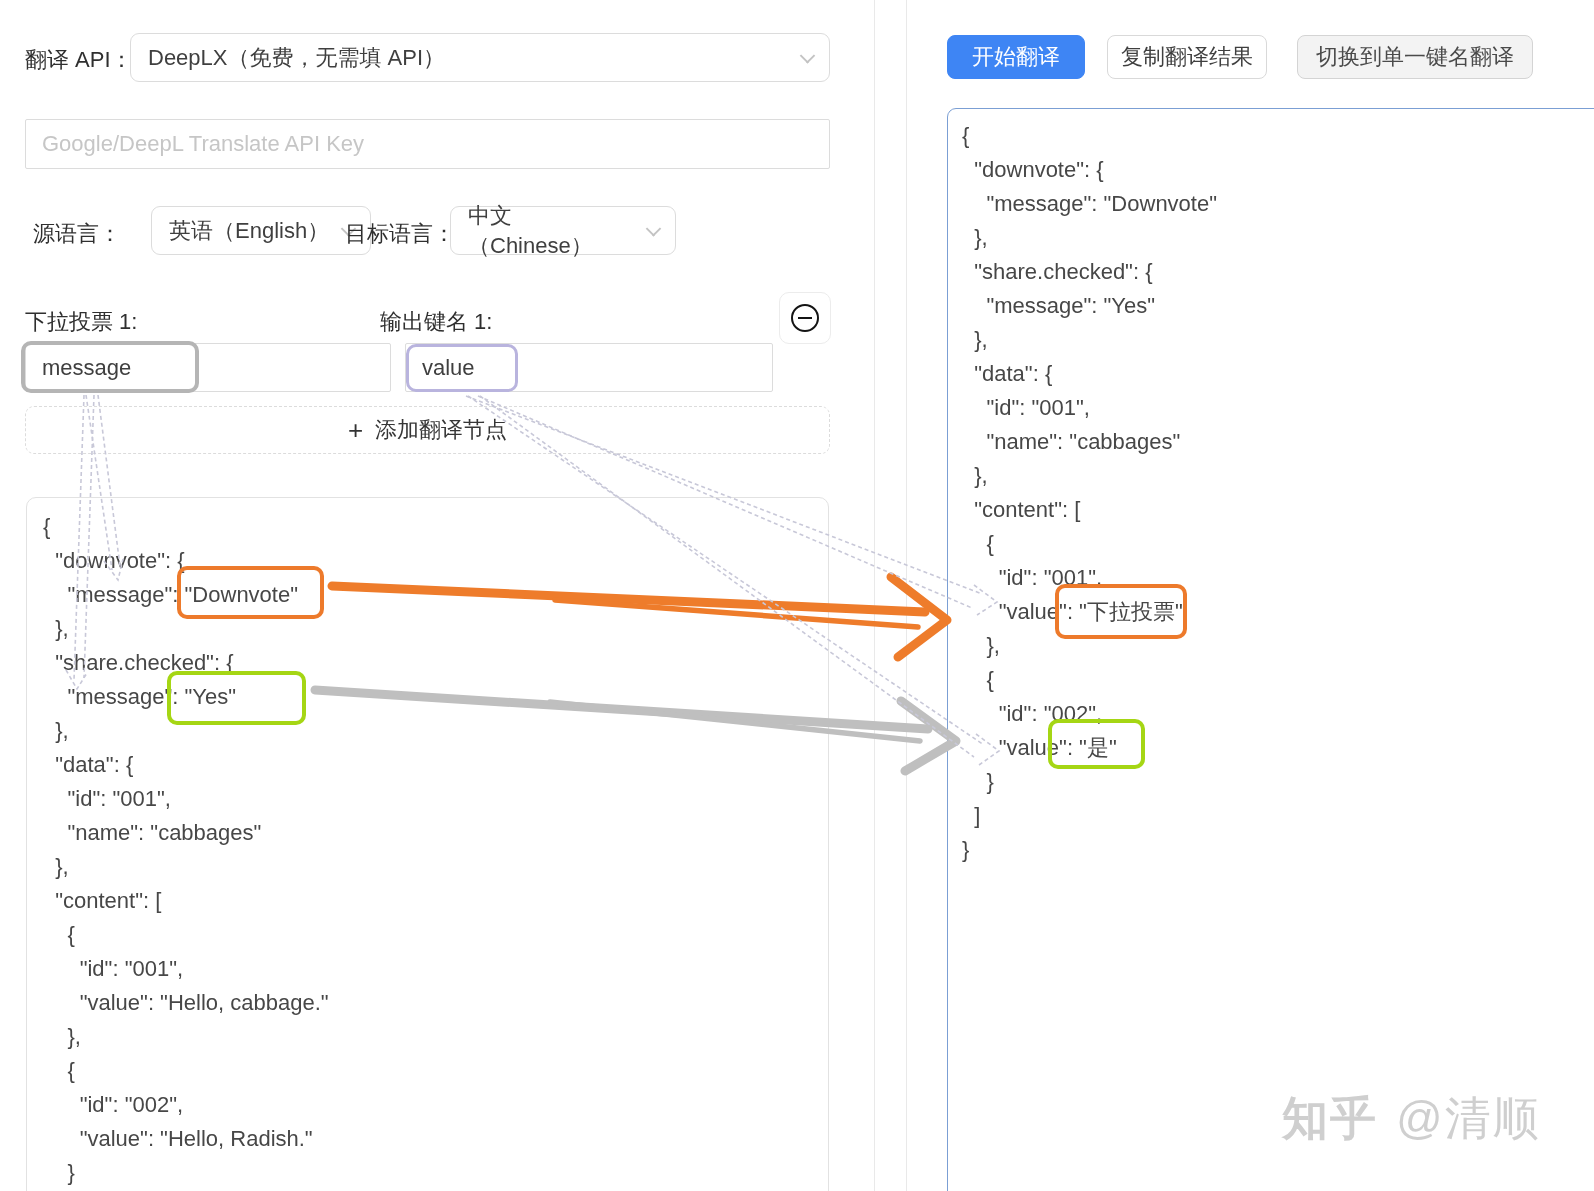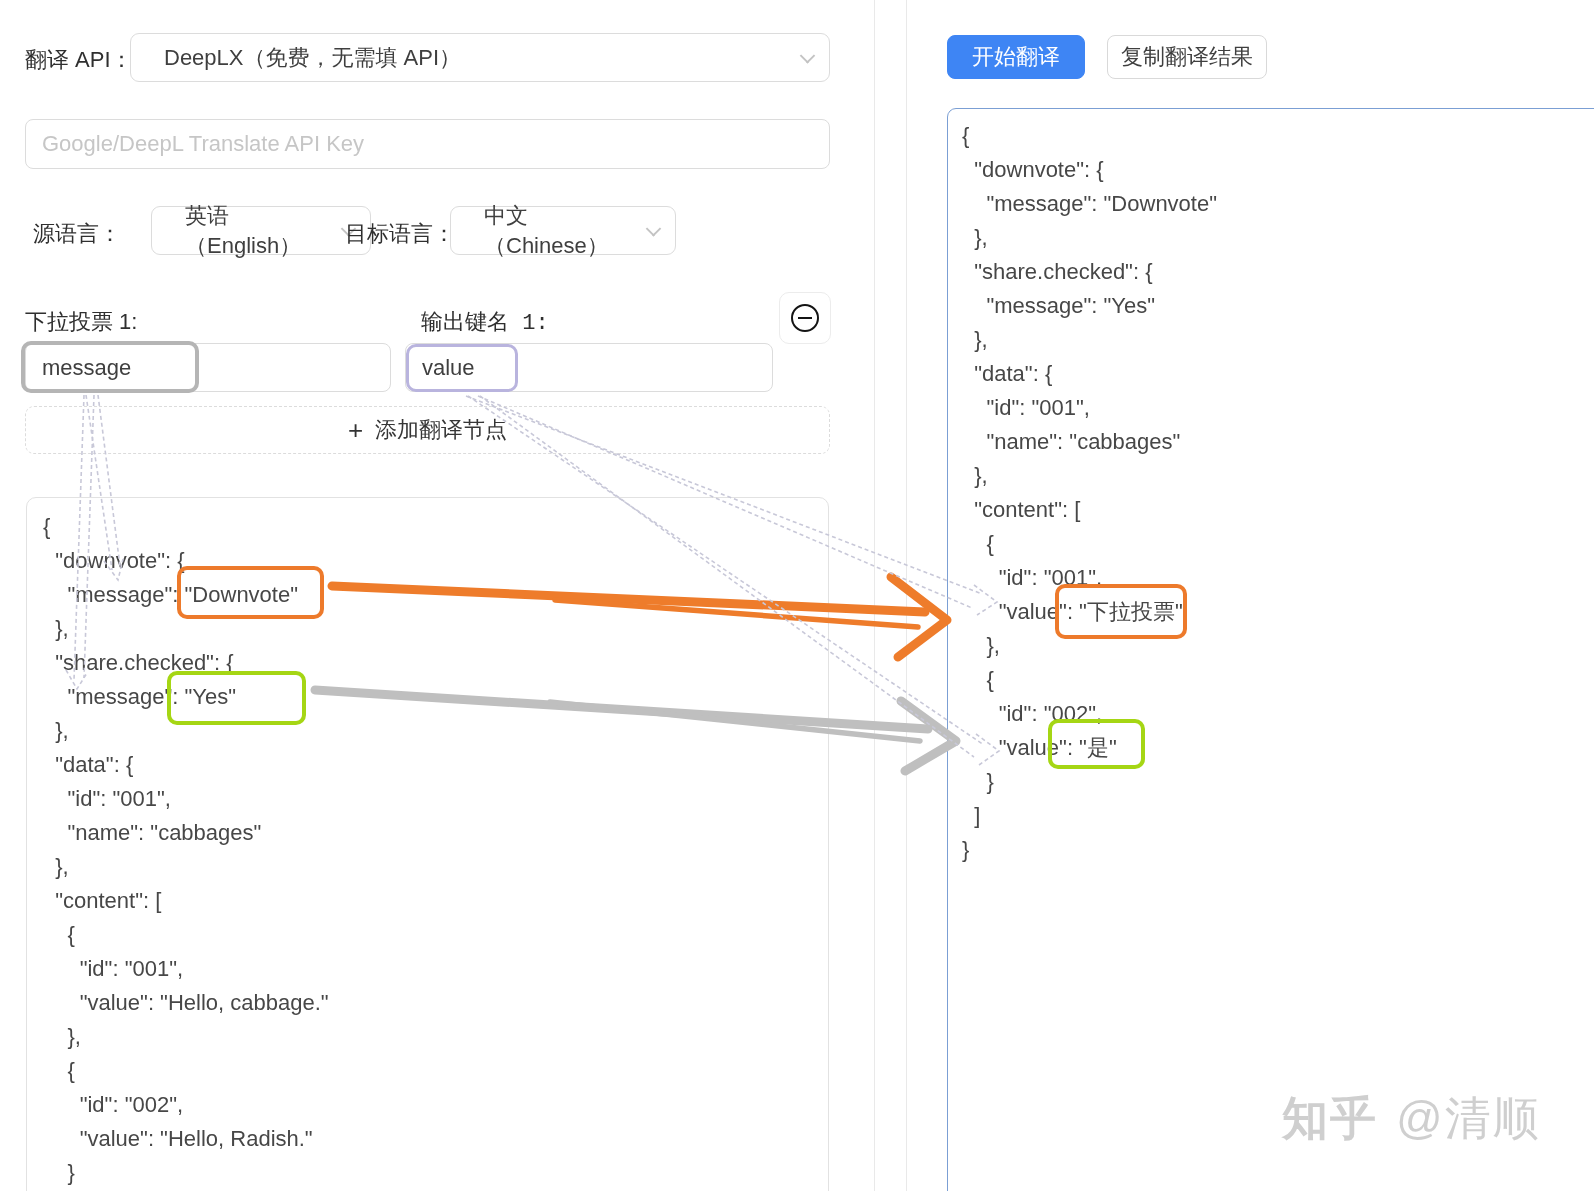--- a/index.html
+++ b/index.html
@@ -3,28 +3,28 @@
 <meta charset="utf-8">
 <style>
   * { margin:0; padding:0; box-sizing:border-box; }
   html,body { width:1594px; height:1191px; overflow:hidden; background:#fff;
     font-family:"Liberation Sans","DejaVu Sans",sans-serif; }
   #app { position:relative; width:1594px; height:1191px; background:#fff; }
 
   .label { position:absolute; font-size:22px; color:#2f2f2f; }
 
   .selectbox { position:absolute; background:#fff; border:1px solid #dcdcdc;
-    border-radius:9px; display:flex; align-items:center; padding:0 40px 0 33px;
+    border-radius:9px; display:flex; align-items:center; padding:0 40px 0 17px;
     font-size:22px; color:#3f3f3f; }
   .chev { position:absolute; right:16px; top:50%; width:11px; height:11px;
     border-right:2px solid #c3c3c3; border-bottom:2px solid #c3c3c3;
     transform:translateY(-70%) rotate(45deg); }
 
   .textinput { position:absolute; background:#fff; border:1px solid #dcdcdc;
-    border-radius:8px; font-size:22px; color:#3f3f3f; padding:0 16px; outline:none;
+    border-radius:2px; font-size:22px; color:#3f3f3f; padding:0 16px; outline:none;
     font-family:"Liberation Sans","DejaVu Sans",sans-serif; }
   .textinput::placeholder { color:#c6c6c6; }
 
   .minusbtn { position:absolute; left:779px; top:292px; width:52px; height:52px;
     background:#fff; border:1px solid #ececec; border-radius:10px;
     display:flex; align-items:center; justify-content:center; cursor:pointer; }
   .minus-circle { width:28px; height:28px; border:2.5px solid #141414; border-radius:50%;
     position:relative; }
   .minus-circle::after { content:""; position:absolute; left:5px; right:5px; top:50%;
     height:2.5px; margin-top:-1.25px; background:#141414; }
@@ -81,21 +81,21 @@
     <span class="chev"></span>
   </div>
 
   <div class="label" style="left:345px; top:219px;">目标语言：</div>
   <div class="selectbox" style="left:450px; top:206px; width:226px; height:49px;">
     <span>中文（Chinese）</span>
     <span class="chev"></span>
   </div>
 
   <div class="label" style="left:25px; top:307px;">下拉投票 1:</div>
-  <div class="label" style="left:421px; top:307px;font-family:Liberation Mono, monospace;">输出键名 1:</div>
+  <div class="label" style="left:380px; top:307px;">输出键名 1:</div>
 
   <div class="minusbtn">
     <span class="minus-circle"></span>
   </div>
 
   <input class="textinput" style="left: 25px; top: 343px; width: 366px; height: 49px;" value="message">
   <input class="textinput" style="left: 405px; top: 343px; width: 368px; height: 49px;" value="value">
 
   <div class="hl gray" style="left:21px;  top:341px; width:178px; height:52px;"></div>
   <div class="hl purple" style="left:406px; top:344px; width:112px; height:48px;"></div>
@@ -129,20 +129,21 @@
     </div>
 
   <div class="hl orange" style="left:177px; top:566px; width:147px; height:53px;"></div>
   <div class="hl green" style="left:167px; top:671px; width:139px; height:54px;"></div>
 
   <div class="divider" style="left:874px;"></div>
   <div class="divider" style="left:906px;"></div>
 
   <div class="btn primary">开始翻译</div>
   <div class="btn plain">复制翻译结果</div>
+  <div class="btn muted">切换到单一键名翻译</div>
 
   <div class="jsonbox result">
       <div class="jline">{</div>
       <div class="jline">  "downvote": {</div>
       <div class="jline">    "message": "Downvote"</div>
       <div class="jline">  },</div>
       <div class="jline">  "share.checked": {</div>
       <div class="jline">    "message": "Yes"</div>
       <div class="jline">  },</div>
       <div class="jline">  "data": {</div>

